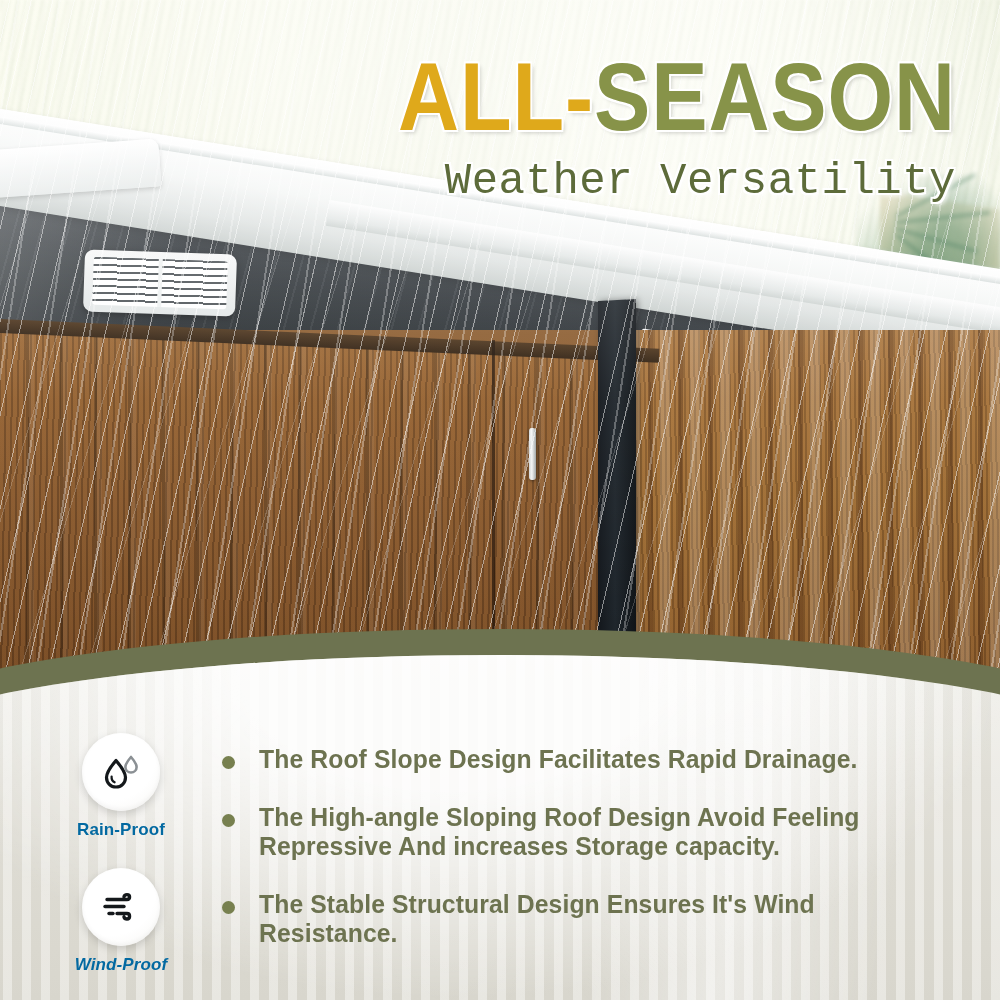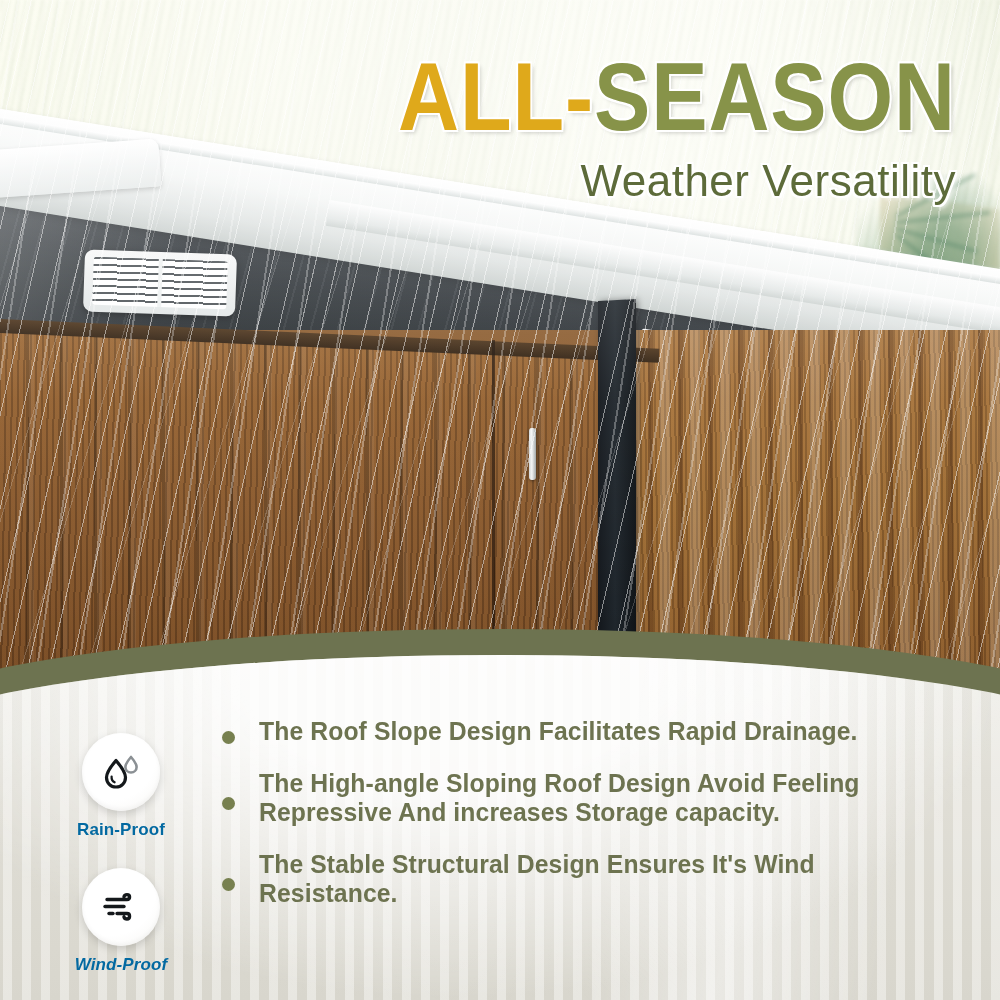--- a/index.html
+++ b/index.html
@@ -303,20 +303,21 @@
     margin-top:12px;
     font-size:44px;
     font-weight:normal;
     color:#5d6b3a;
     letter-spacing:.5px;
     white-space:nowrap;
     text-shadow:
        2px 0 0 #fff, -2px 0 0 #fff, 0 2px 0 #fff, 0 -2px 0 #fff,
        2px 2px 0 #fff, -2px 2px 0 #fff, 2px -2px 0 #fff, -2px -2px 0 #fff,
        3px 3px 4px rgba(255,255,255,.9);
+    font-family: Liberation Mono, monospace;
   }
 
   
   .panel-wrap {
     position:absolute;
     left:0; bottom:0;
     width:1000px; height:345px;
   }
   .panel-band {         
     position:absolute;
@@ -377,22 +378,23 @@
   }
 
   
   .bullets {
     position:absolute;
     left:222px; top:62px;
     width:740px;
   }
   .bullet-row {
     display:flex;
-    align-items:center;
+    align-items:flex-start;
     margin-bottom:22px;
+    margin-top:28px;
   }
   .bullet-dot {
     flex:0 0 auto;
     width:13px; height:13px;
     border-radius:50%;
     background:#77804f;
     margin:11px 24px 0 0;
   }
   .bullet-text {
     font-size:25.5px;

